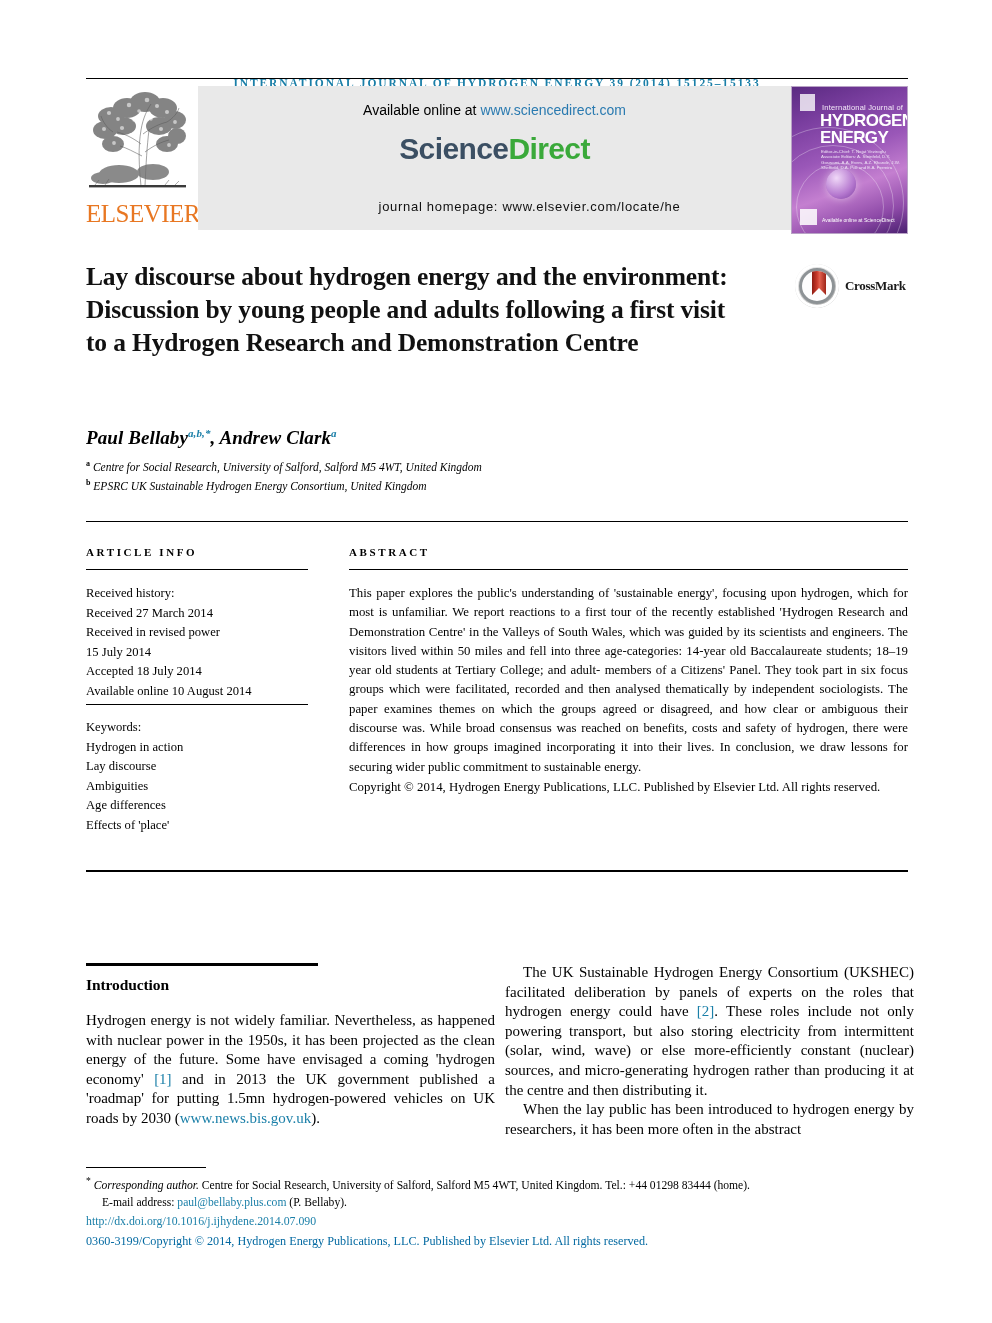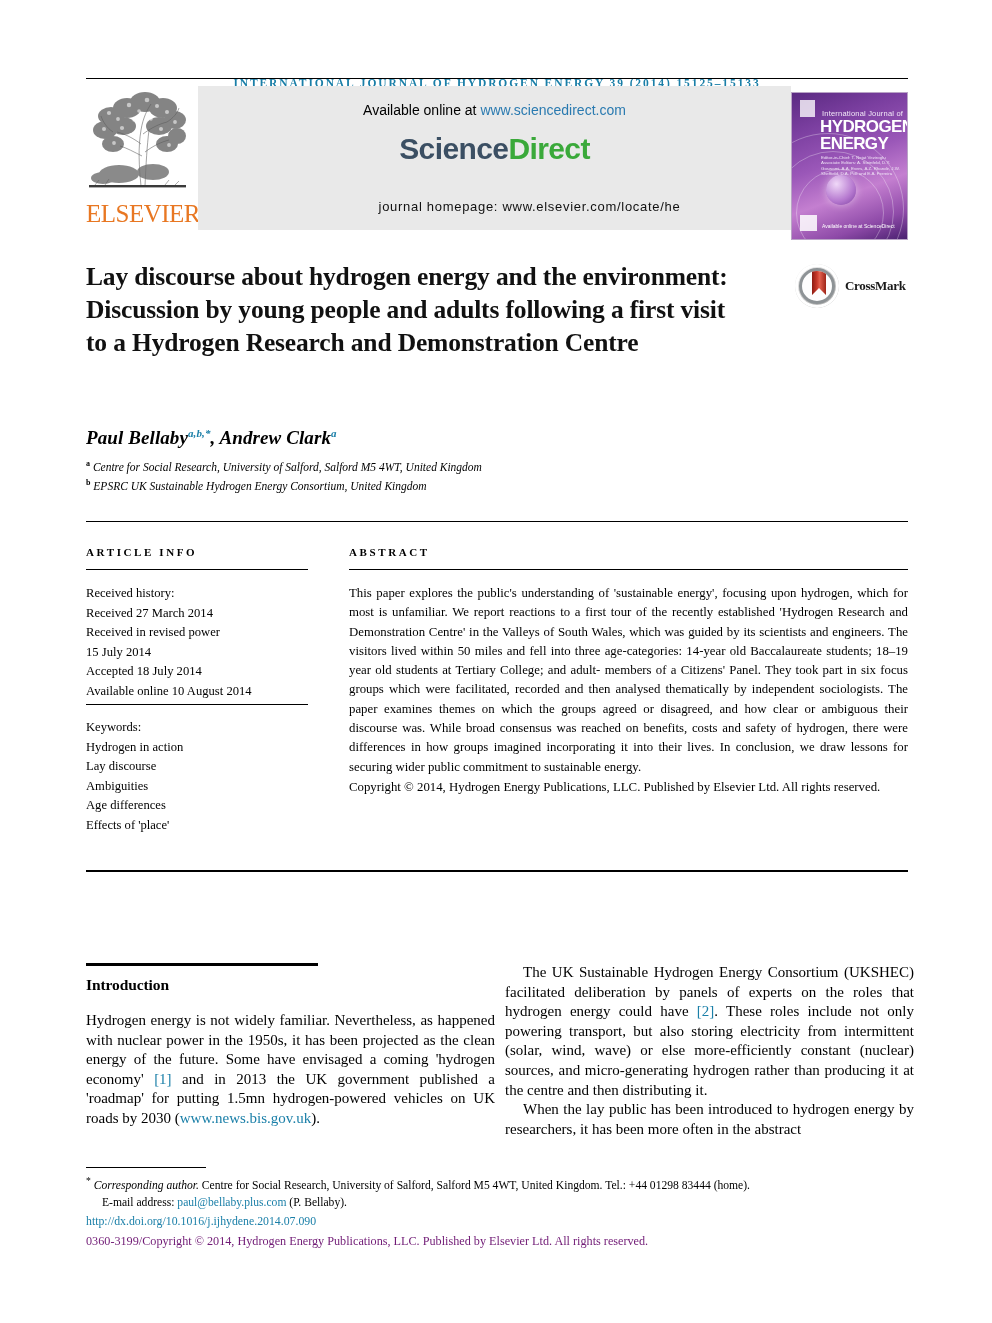--- a/index.html
+++ b/index.html
@@ -114,21 +114,21 @@
     width: 593px;
     text-align: center;
     font-family: "Liberation Sans", sans-serif;
     font-size: 13px;
     letter-spacing: 0.7px;
     color: #111;
     margin-left: 35px;
   }
   .cover {
     position: absolute;
-    right: 0; top: 8px;
+    right: 0; top: 2px;
     width: 117px;
     height: 148px;
     background: linear-gradient(160deg,#5b2a82 0%, #7b3fa0 22%, #9a57b8 45%, #c47fd0 65%, #8e4aa8 85%, #4a2070 100%);
     overflow: hidden;
     border: 1px solid #b9a3c6;
     box-sizing: border-box;
   }
   .cover .ring {
     position: absolute;
     border-radius: 50%;
@@ -423,21 +423,21 @@
   .fn-star sup { font-style: normal; }
   .fn-email { text-indent: 16px; }
   .doi {
     margin-top: 2px;
     color: #1a7fa8;
     font-size: 11.8px;
   }
   .issn {
     margin-top: 3px;
     font-size: 12.2px;
-    color: #701a75;
+    color: #0369a1;
   }
 </style>
 </head>
 <body>
 
 <div class="page">
 
   <div class="running-head">International Journal of Hydrogen Energy 39 (2014) 15125–15133</div>
   <div class="rule-top"></div>
 

